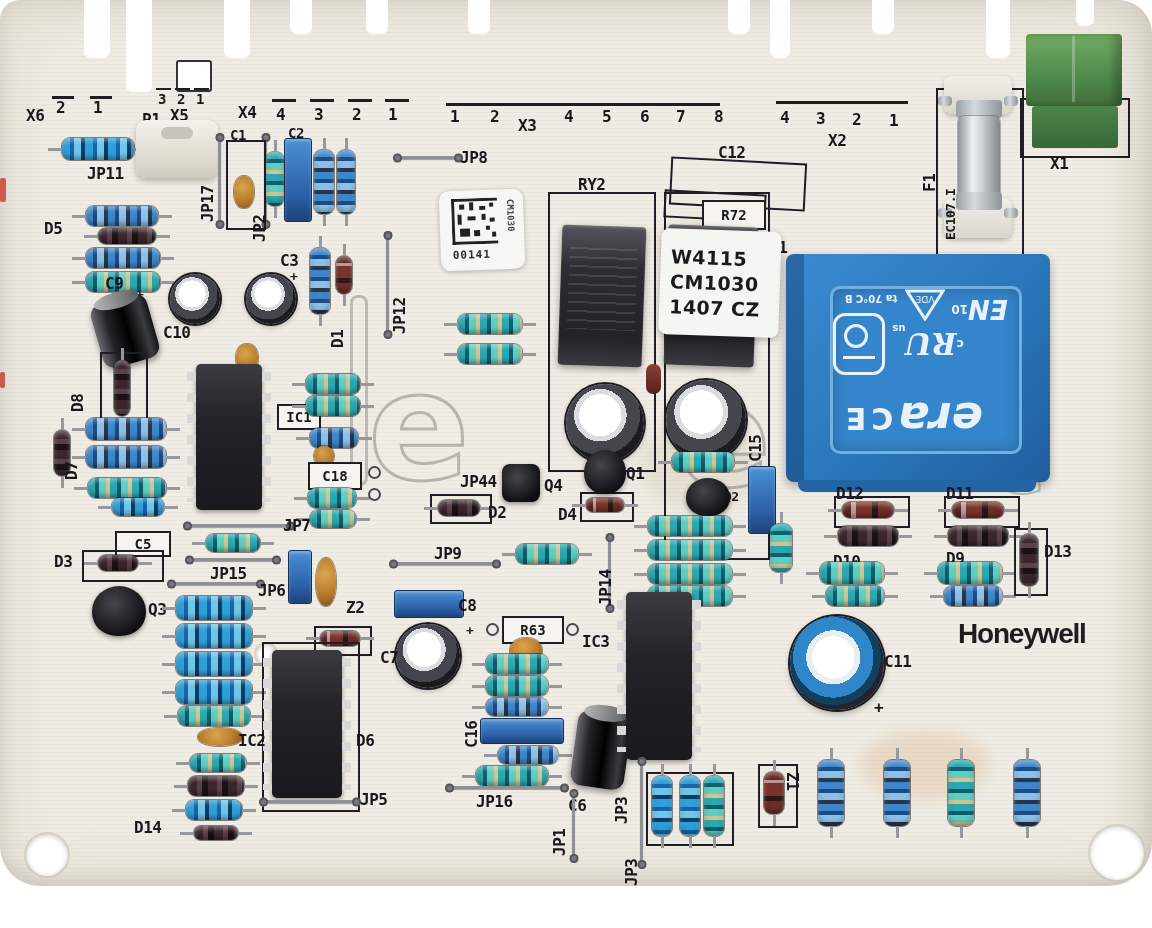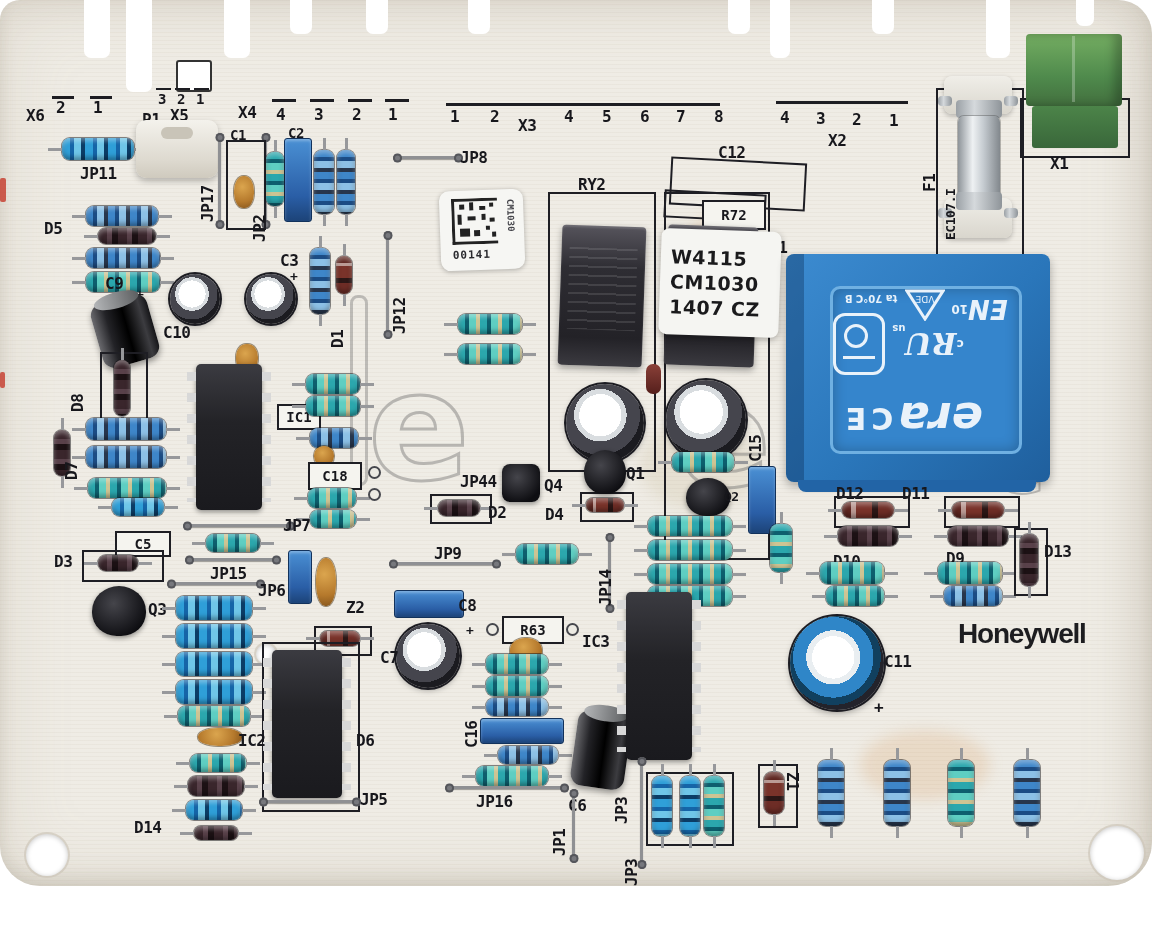--- a/index.html
+++ b/index.html
@@ -201,21 +201,21 @@
   <div class="fmetal" style="left:1004px;top:96px;width:14px;height:10px"></div>
   <div class="fmetal" style="left:938px;top:208px;width:14px;height:10px"></div>
   <div class="fmetal" style="left:1004px;top:208px;width:14px;height:10px"></div>
   <div class="fmetal" style="left:956px;top:100px;width:46px;height:18px"></div>
   <div class="fuseglass" style="left:958px;top:116px;width:42px;height:84px"></div>
   <div class="fmetal" style="left:956px;top:192px;width:46px;height:18px"></div>
   <span class="lbl vt" style="left:922px;top:192px">F1</span>
   <span class="lbl vt s13" style="left:944px;top:240px">EC107.I</span>
 
   <div class="res brt rh" style="left:62px;top:138px;width:72px;height:22px"></div>
-  <span class="lbl" style="left:80px;top:166px">JP11</span>
+  <span class="lbl" style="left:87px;top:166px">JP11</span>
   <div class="trimmer" style="left:136px;top:120px;width:82px;height:58px"></div>
   <div class="wire v" style="left:218px;top:140px;width:3px;height:82px"></div>
   <div class="wire v" style="left:264px;top:140px;width:3px;height:82px"></div>
   <span class="lbl vt" style="left:200px;top:222px">JP17</span>
   <span class="lbl s15" style="left:230px;top:128px">C1</span>
   <div class="box" style="left:226px;top:140px;width:36px;height:86px"></div>
   <div class="tant" style="left:234px;top:176px;width:20px;height:32px"></div>
   <span class="lbl s15" style="left:288px;top:126px">C2</span>
   <div class="bcap" style="left:284px;top:138px;width:26px;height:82px"></div>
   <div class="res tealv rv" style="left:266px;top:152px;width:18px;height:54px"></div>
@@ -391,21 +391,21 @@
   <div class="wire h" style="left:396px;top:562px;width:98px;height:3px"></div>
   <span class="lbl" style="left:434px;top:546px">JP9</span>
   <div class="res teal rh" style="left:516px;top:544px;width:62px;height:20px"></div>
 
   <span class="lbl" style="left:460px;top:474px">JP44</span>
   <div class="to92" style="left:502px;top:464px;width:38px;height:38px;border-radius:8px"></div>
   <span class="lbl" style="left:544px;top:478px">Q4</span>
   <div class="box" style="left:430px;top:494px;width:58px;height:26px"></div>
   <div class="res dark rh" style="left:438px;top:500px;width:42px;height:16px"></div>
   <span class="lbl" style="left:488px;top:505px">D2</span>
-  <span class="lbl" style="left:545px;top:507px">D4</span>
+  <span class="lbl" style="left:558px;top:507px">D4</span>
   <div class="box" style="left:580px;top:492px;width:50px;height:26px"></div>
   <div class="res dred rh" style="left:586px;top:498px;width:38px;height:14px"></div>
   <div class="to92" style="left:584px;top:450px;width:42px;height:44px"></div>
   <span class="lbl" style="left:626px;top:466px">Q1</span>
   <div class="res teal rh" style="left:672px;top:452px;width:62px;height:20px"></div>
   <div class="to92" style="left:686px;top:478px;width:44px;height:38px"></div>
   <span class="lbl s13" style="left:724px;top:490px">Q2</span>
   <span class="lbl vt" style="left:748px;top:462px">C15</span>
   <div class="bcap" style="left:748px;top:466px;width:26px;height:66px"></div>
 
@@ -447,21 +447,21 @@
 
   <div class="wire v" style="left:640px;top:764px;width:3px;height:98px"></div>
   <span class="lbl vt" style="left:614px;top:824px">JP3</span>
   <span class="lbl vt" style="left:624px;top:886px">JP3</span>
   <div class="box" style="left:646px;top:772px;width:84px;height:70px"></div>
   <div class="res brtv rv" style="left:652px;top:776px;width:20px;height:60px"></div>
   <div class="res brtv rv" style="left:680px;top:776px;width:20px;height:60px"></div>
   <div class="res tealv rv" style="left:704px;top:776px;width:20px;height:60px"></div>
 
   <span class="lbl" style="left:836px;top:486px">D12</span>
-  <span class="lbl" style="left:902px;top:486px">D11</span>
+  <span class="lbl" style="left:946px;top:486px">D11</span>
   <div class="box" style="left:834px;top:496px;width:72px;height:28px"></div>
   <div class="res dred rh" style="left:842px;top:502px;width:52px;height:16px"></div>
   <div class="box" style="left:944px;top:496px;width:72px;height:28px"></div>
   <div class="res dred rh" style="left:952px;top:502px;width:52px;height:16px"></div>
   <div class="res dark rh" style="left:838px;top:526px;width:60px;height:20px"></div>
   <div class="res dark rh" style="left:948px;top:526px;width:60px;height:20px"></div>
   <span class="lbl" style="left:833px;top:554px">D10</span>
   <span class="lbl" style="left:946px;top:551px">D9</span>
   <div class="res teal rh" style="left:820px;top:562px;width:64px;height:22px"></div>
   <div class="res teal rh" style="left:826px;top:586px;width:58px;height:20px"></div>

